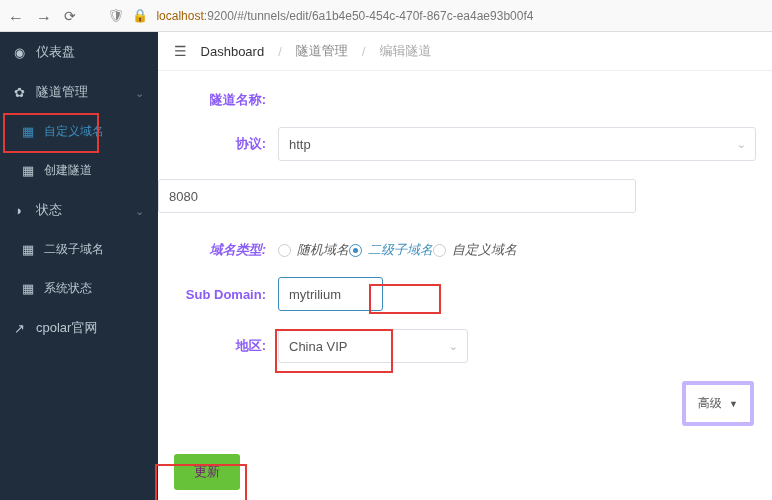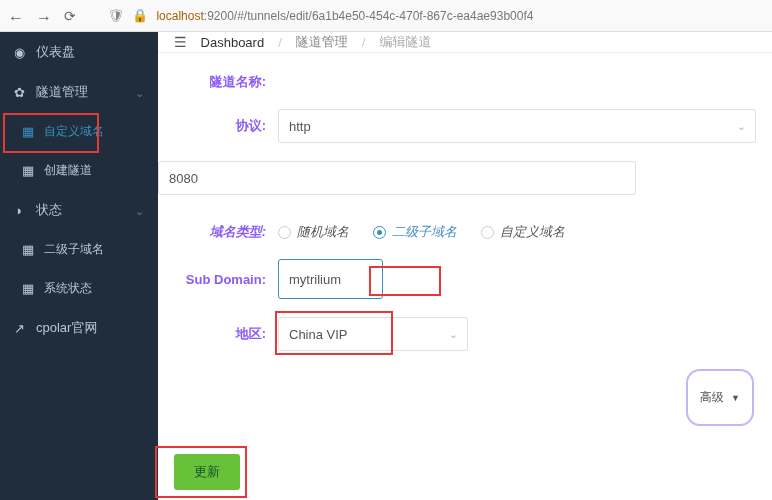--- a/index.html
+++ b/index.html
@@ -34,33 +34,33 @@
     .crumb-cur { color: #aaa; font-family: Liberation Mono, monospace; }
     
     .form-area { flex: 1; padding: 20px 0 10px 0; position: relative; }
     .form-row { display: flex; align-items: center; margin-bottom: 18px; }
     .form-label { width: 120px; text-align: right; padding-right: 12px; font-size: 13px; color: #8b5cf6; font-weight: 600; }
     .form-control { height: 34px; border: 1px solid #dcdfe6; border-radius: 3px; padding: 0 10px; font-size: 13px; color: #555; width: 190px; background: #fff; }
     .form-control.wide { width: 478px; }
     .select-ctl { position: relative; display: inline-block; }
     .select-ctl .caret { position: absolute; right: 10px; top: 50%; transform: translateY(-50%); color: #bbb; font-size: 11px; pointer-events: none; }
     
-    .radio-group { display: flex; gap: 24px; align-items: center; }
+    .radio-group { display: flex; align-items: center; }
     .radio-opt { display: flex; align-items: center; gap: 6px; font-size: 13px; color: #555; cursor: pointer; }
     .radio-circle { width: 13px; height: 13px; border: 1px solid #ccc; border-radius: 50%; display: inline-block; position: relative; }
     .radio-opt.checked .radio-circle { border-color: #3c8dbc; }
     .radio-opt.checked .radio-circle::after { content: ""; position: absolute; width: 5px; height: 5px; background: #3c8dbc; border-radius: 50%; top: 3px; left: 3px; }
     .radio-opt.checked { color: #3c8dbc; }
     
-    .subdomain-input { border: 1px solid #3c8dbc; height: 40px; border-radius: 3px; padding: 0 10px; font-size: 13px; color: #555; width: 105px; }
+    .subdomain-input { border: 1px solid #3c8dbc; height: 34px; border-radius: 3px; padding: 0 10px; font-size: 13px; color: #555; width: 105px; }
     
-    .btn-adv { float: right; margin-right: 18px; border: 2px solid #c4b5fd; background: #fff; padding: 18px 12px; font-size: 12px; border-radius: 14px; cursor: pointer; color: #555; }
+    .btn-adv { float: right; margin-right: 18px; border: 4px solid #c4b5fd; background: #fff; padding: 10px 12px; font-size: 12px; border-radius: 3px; cursor: pointer; color: #555; }
     .btn-adv .tri { font-size: 9px; margin-left: 4px; }
     
-    .btn-update { background: #67c23a; color: #14532d; border: none; padding: 9px 20px; font-size: 13px; border-radius: 3px; cursor: pointer; margin-left: 16px; margin-top: 28px; }
+    .btn-update { background: #67c23a; color: #701a75; border: none; padding: 9px 20px; font-size: 13px; border-radius: 3px; cursor: pointer; margin-left: 16px; margin-top: 28px; }
     
     .redbox { position: absolute; border: 2px solid #e53935; pointer-events: none; }
     @keyframes blink { 50% { opacity: 0; } }
   </style>
 </head>
 <body>
 
 <div class="browser-bar">
   <div class="nav-arrows">
     <span>←</span>

